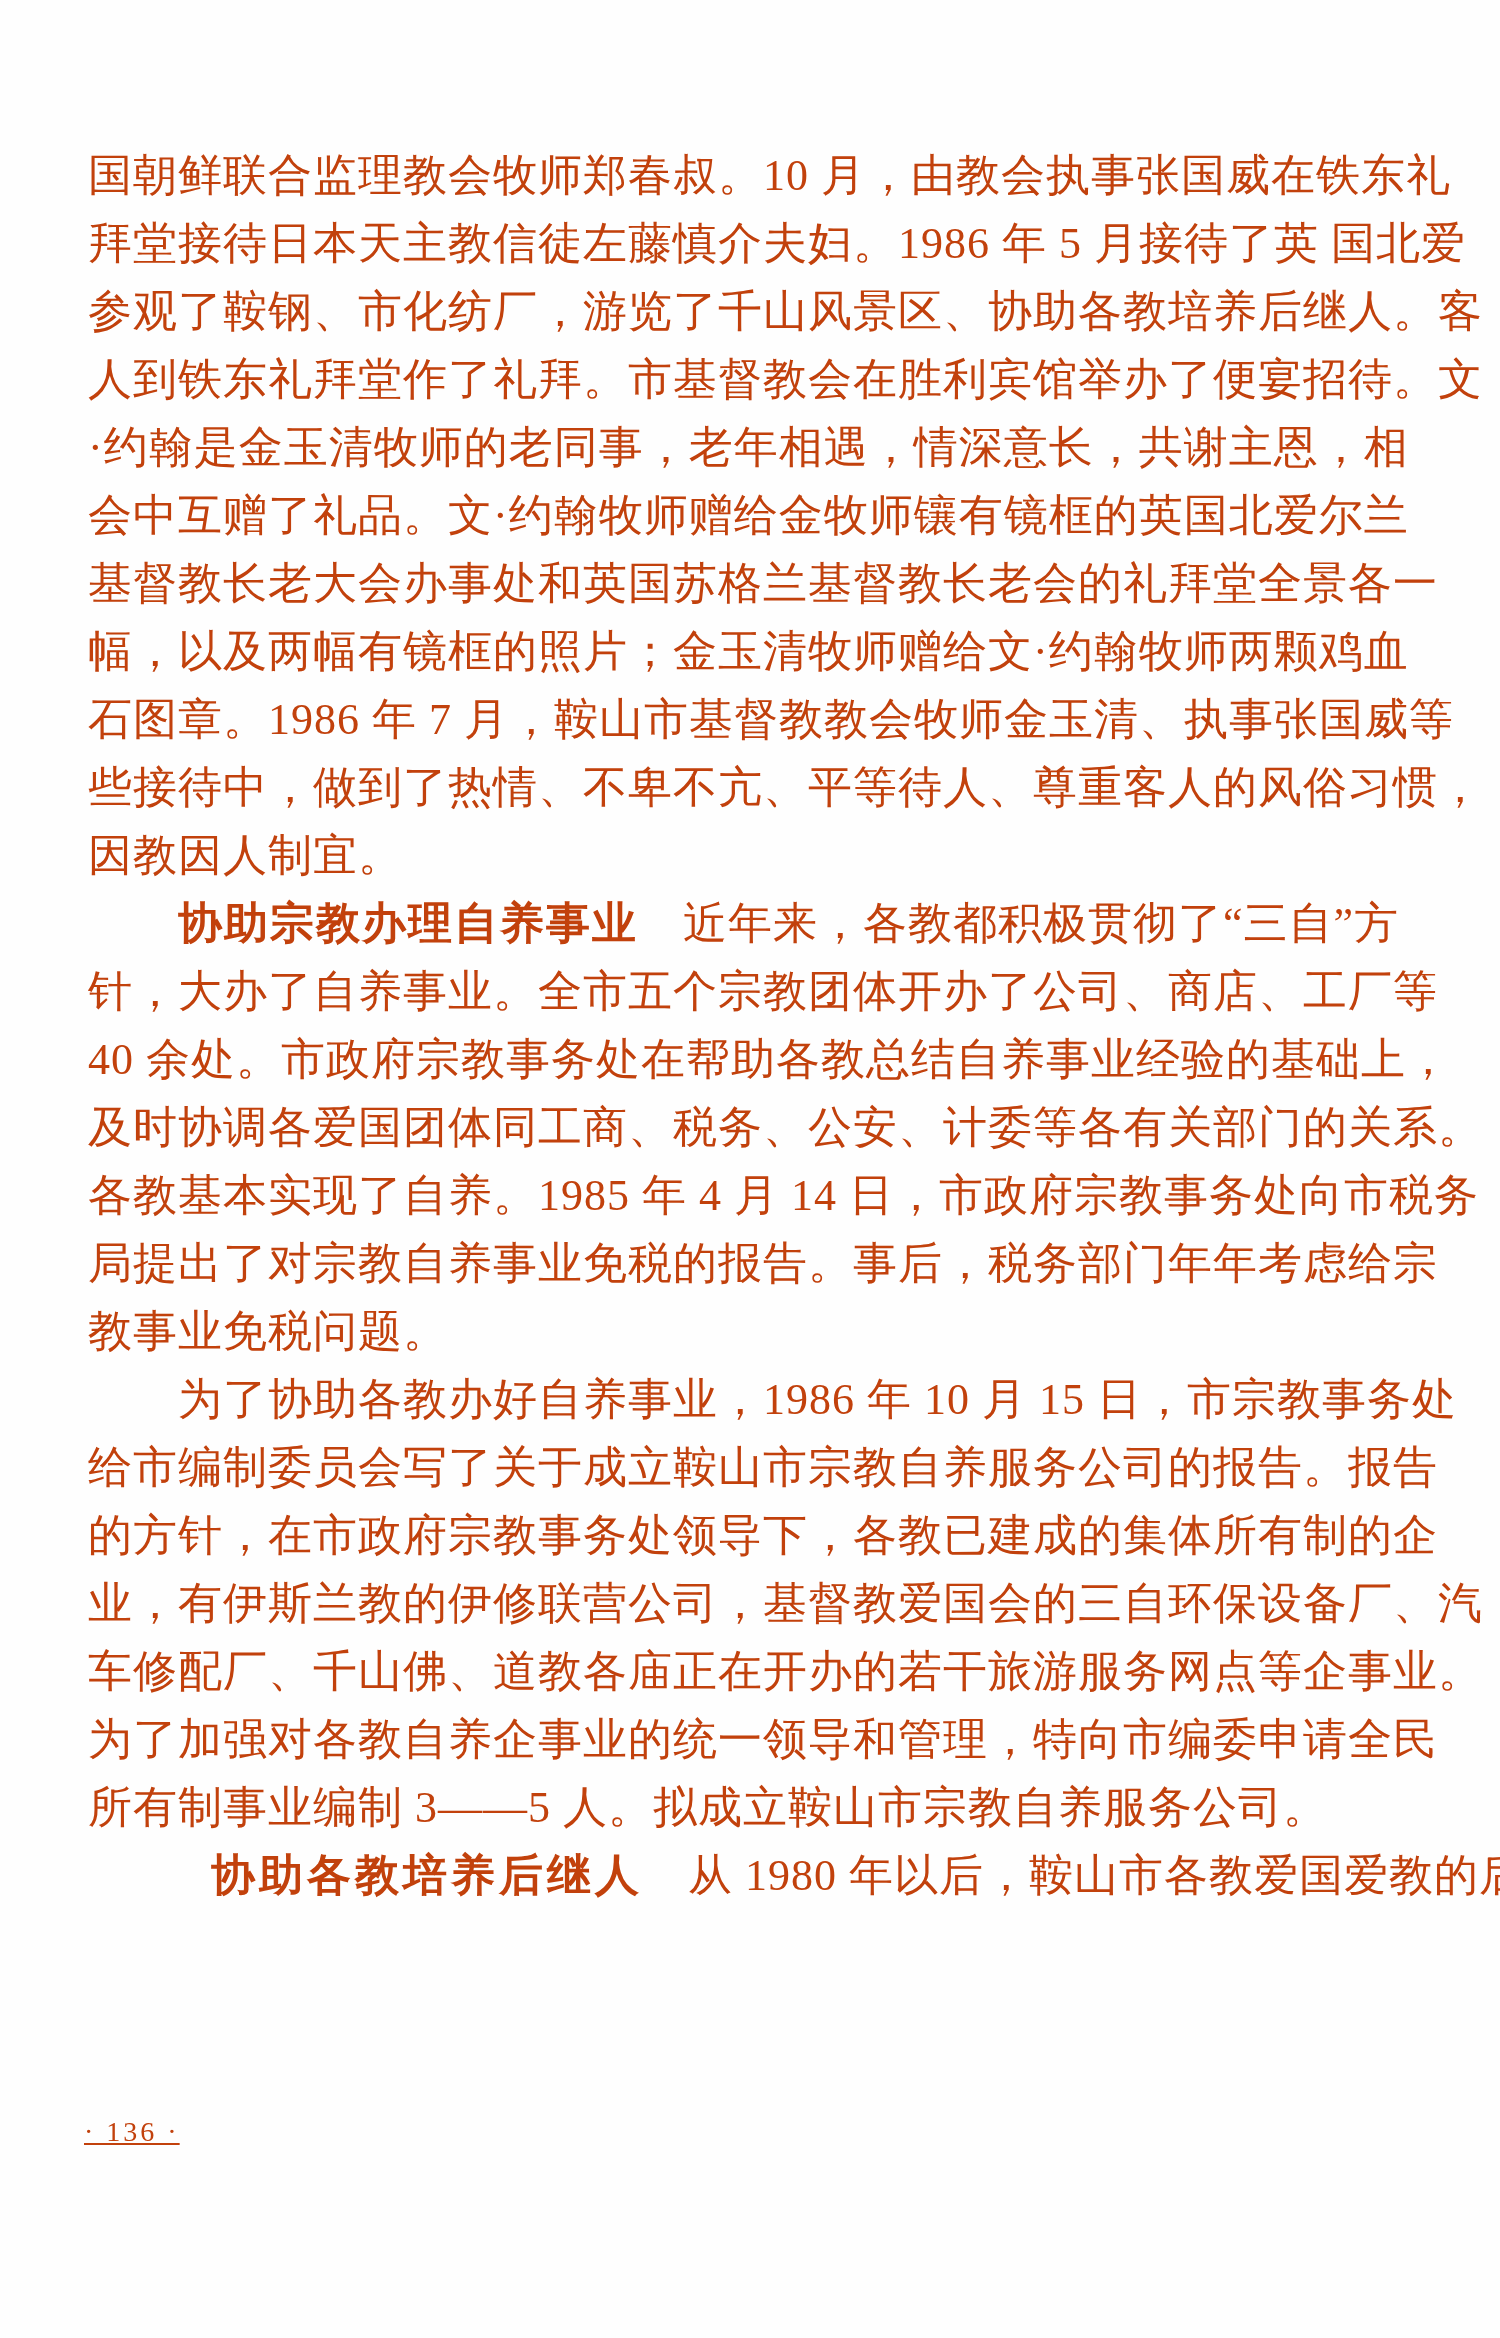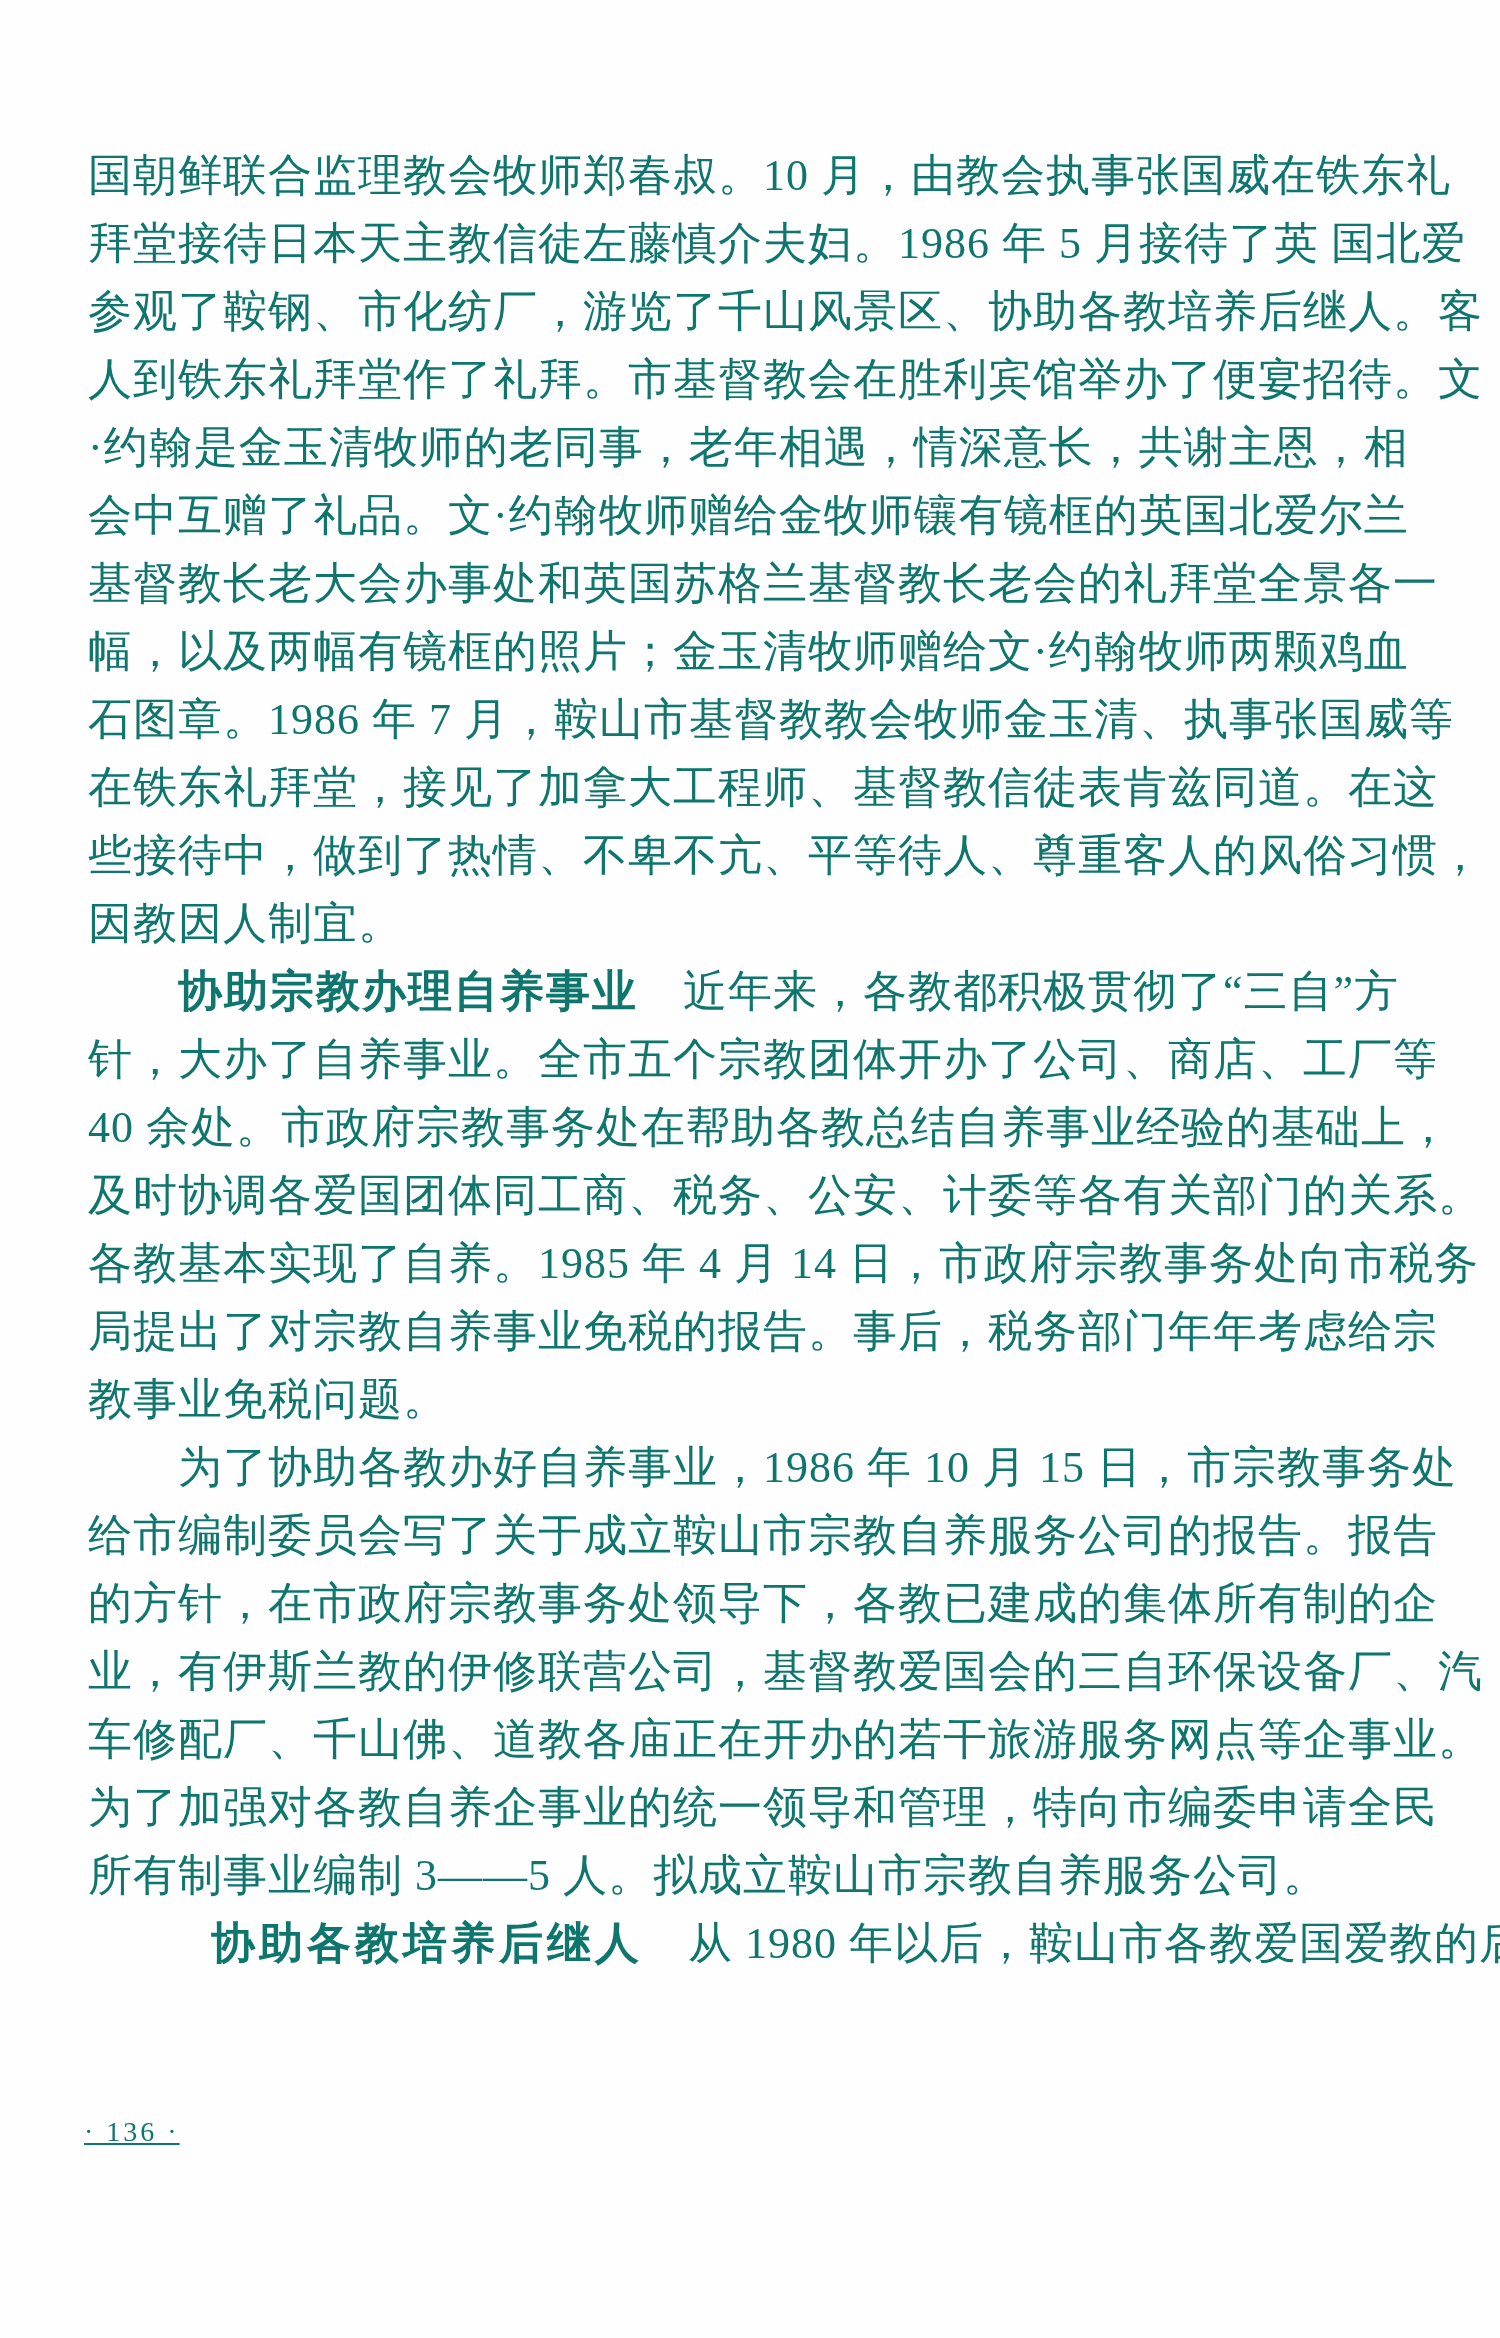--- a/index.html
+++ b/index.html
@@ -2,21 +2,21 @@
 <html><head>
 <meta charset="utf-8">
 <style>
   html, body { margin: 0; padding: 0; background: #e8e8e8; }
   .page {
     position: relative;
     width: 1500px;
     height: 2338px;
     margin: 0 auto;
     background: #fefefe;
-    color: #0f766e;
+    color: #c2410c;
     font-family: "Liberation Serif", "DejaVu Serif", serif;
     overflow: hidden;
   }
   .text-block {
     position: absolute;
     left: 88px;
     top: 142px;
     width: 1352px;
   }
   .line {
@@ -55,21 +55,20 @@
   <div class="text-block">
       <p class="line"><span>国朝鲜联合监理教会牧师郑春叔。10 月，由教会执事张国威在铁东礼</span></p>
       <p class="line"><span>拜堂接待日本天主教信徒左藤慎介夫妇。1986 年 5 月接待了英 国北爱</span></p>
       <p class="line"><span>参观了鞍钢、市化纺厂，游览了千山风景区、协助各教培养后继人。客</span></p>
       <p class="line"><span>人到铁东礼拜堂作了礼拜。市基督教会在胜利宾馆举办了便宴招待。文</span></p>
       <p class="line"><span>·约翰是金玉清牧师的老同事，老年相遇，情深意长，共谢主恩，相</span></p>
       <p class="line"><span>会中互赠了礼品。文·约翰牧师赠给金牧师镶有镜框的英国北爱尔兰</span></p>
       <p class="line"><span>基督教长老大会办事处和英国苏格兰基督教长老会的礼拜堂全景各一</span></p>
       <p class="line"><span>幅，以及两幅有镜框的照片；金玉清牧师赠给文·约翰牧师两颗鸡血</span></p>
       <p class="line"><span>石图章。1986 年 7 月，鞍山市基督教教会牧师金玉清、执事张国威等</span></p>
-      <p class="line"><span>在铁东礼拜堂，接见了加拿大工程师、基督教信徒表肯兹同道。在这</span></p>
       <p class="line"><span>些接待中，做到了热情、不卑不亢、平等待人、尊重客人的风俗习惯，</span></p>
       <p class="line"><span>因教因人制宜。</span></p>
       <p class="line indent"><span class="heading-bold">协助宗教办理自养事业</span><span>　近年来，各教都积极贯彻了“三自”方</span></p>
       <p class="line"><span>针，大办了自养事业。全市五个宗教团体开办了公司、商店、工厂等</span></p>
       <p class="line"><span>40 余处。市政府宗教事务处在帮助各教总结自养事业经验的基础上，</span></p>
       <p class="line"><span>及时协调各爱国团体同工商、税务、公安、计委等各有关部门的关系。</span></p>
       <p class="line"><span>各教基本实现了自养。1985 年 4 月 14 日，市政府宗教事务处向市税务</span></p>
       <p class="line"><span>局提出了对宗教自养事业免税的报告。事后，税务部门年年考虑给宗</span></p>
       <p class="line"><span>教事业免税问题。</span></p>
       <p class="line indent"><span>为了协助各教办好自养事业，1986 年 10 月 15 日，市宗教事务处</span></p>

